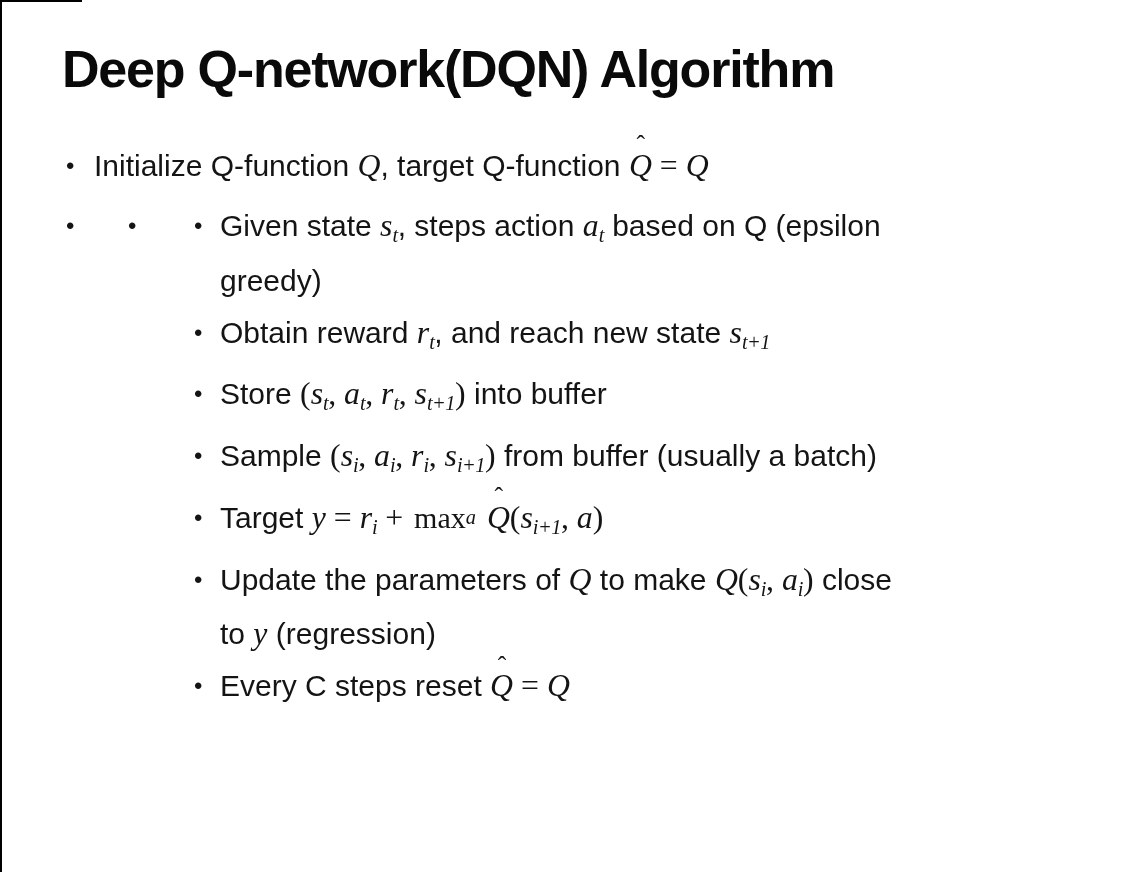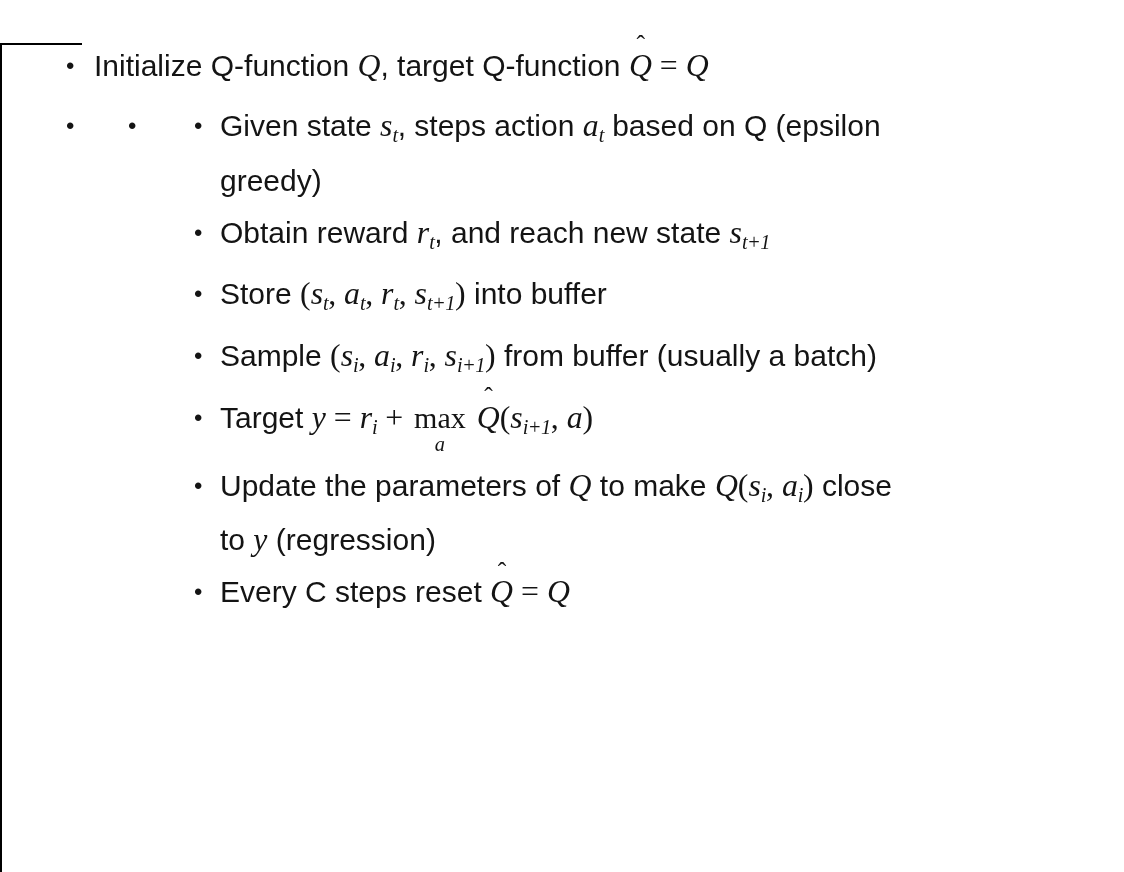--- a/index.html
+++ b/index.html
@@ -31,31 +31,32 @@
     font-family:"Liberation Serif",serif;font-style:italic;
     font-size:0.68em;vertical-align:-0.28em;letter-spacing:-0.5px;
   }
   .mhat{position:relative;display:inline-block;}
   .mhat .hatmark{
     position:absolute;top:-0.42em;left:0.30em;
     font-family:"Liberation Serif",serif;font-style:normal;
     font-size:0.85em;line-height:1;
   }
   .limop{
-    display:inline-flex;flex-direction:column;align-items:center;
+    display:inline-flex;align-items:center;
     font-family:"Liberation Serif",serif;margin:0 3px;
   }
   .limop .op{line-height:1.05;font-size:1.0em;}
   .limop .under{font-style:italic;font-size:0.68em;line-height:1.05;margin-top:1px;}
 </style>
 </head>
 <body>
 
 <div class="page">
   <div class="corner-line"></div>
+  <h1 class="title">Deep Q-network(DQN) Algorithm</h1>
   <div class="bullets" id="bullet-list">
       <div class="row level1"><span class="bullet">•</span><span class="t">Initialize Q-function </span><span class="m">Q</span><span class="t">, target Q-function </span><span class="mhat"><span class="hatmark">ˆ</span><span class="m">Q</span></span><span class="mt"> = </span><span class="m">Q</span></div>
       <div class="row level1"><span class="bullet">•</span></div>
       <div class="row level2"><span class="bullet">•</span></div>
       <div class="row level3"><span class="bullet">•</span><span class="t">Given state </span><span class="m">s</span><span class="msub">t</span><span class="t">, steps action </span><span class="m">a</span><span class="msub">t</span><span class="t"> based on Q (epsilon</span><br><span class="t">greedy)</span></div>
       <div class="row level3"><span class="bullet">•</span><span class="t">Obtain reward </span><span class="m">r</span><span class="msub">t</span><span class="t">, and reach new state </span><span class="m">s</span><span class="msub">t+1</span></div>
       <div class="row level3"><span class="bullet">•</span><span class="t">Store </span><span class="mt">(</span><span class="m">s</span><span class="msub">t</span><span class="mt">, </span><span class="m">a</span><span class="msub">t</span><span class="mt">, </span><span class="m">r</span><span class="msub">t</span><span class="mt">, </span><span class="m">s</span><span class="msub">t+1</span><span class="mt">)</span><span class="t"> into buffer</span></div>
       <div class="row level3"><span class="bullet">•</span><span class="t">Sample </span><span class="mt">(</span><span class="m">s</span><span class="msub">i</span><span class="mt">, </span><span class="m">a</span><span class="msub">i</span><span class="mt">, </span><span class="m">r</span><span class="msub">i</span><span class="mt">, </span><span class="m">s</span><span class="msub">i+1</span><span class="mt">)</span><span class="t"> from buffer (usually a batch)</span></div>
       <div class="row level3"><span class="bullet">•</span><span class="t">Target </span><span class="m">y</span><span class="mt"> = </span><span class="m">r</span><span class="msub">i</span><span class="mt"> + </span><span class="limop">
           <span class="op">max</span>

